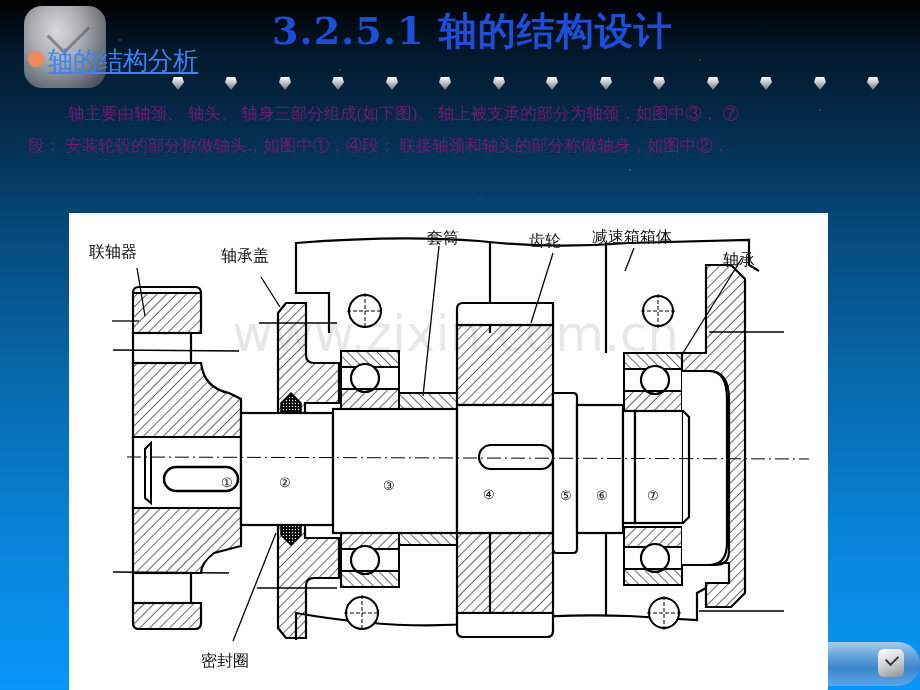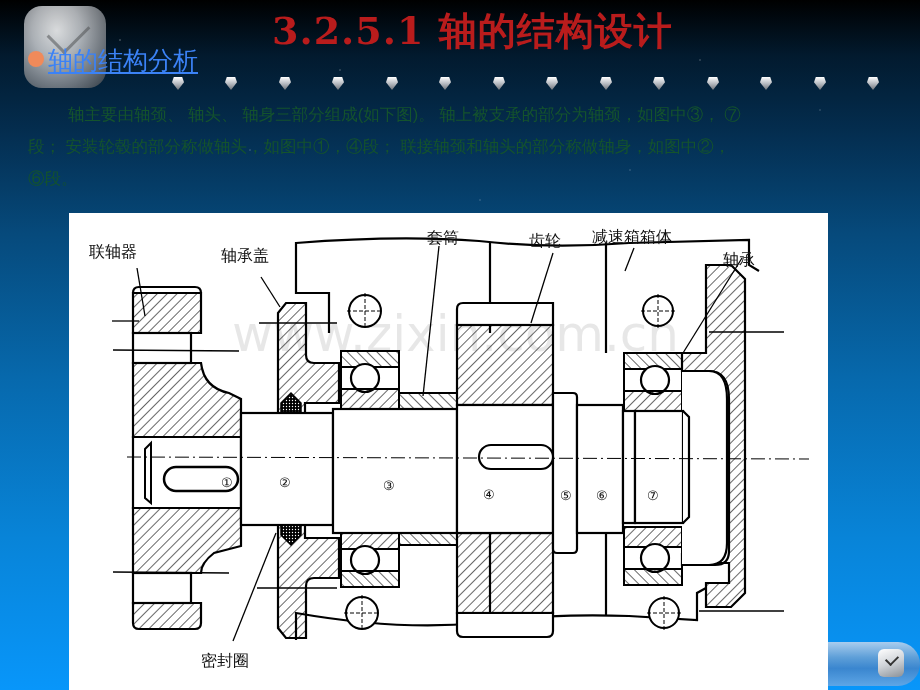--- a/index.html
+++ b/index.html
@@ -26,38 +26,38 @@
     background: radial-gradient(ellipse at 40% 30%, #ffffff 0%, #c9ccd0 35%, #7d8288 70%, #3b4046 100%);
     opacity:.85;
   }
   .logo-cube::after {
     content:""; position:absolute; left:26px; top:14px; width:34px; height:22px;
     border-left:3px solid #555; border-bottom:3px solid #555; transform:rotate(-45deg);
     opacity:.5;
   }
   .title {
     position:absolute; left:272px; top:6px; font-size:38px; font-weight:bold;
-    color:#b91c1c; letter-spacing:1px; white-space:nowrap;
+    color:#1d4ed8; letter-spacing:1px; white-space:nowrap;
   }
   .subtitle {
     position:absolute; left:28px; top:44px; font-size:25px; color:#3b82f6;
     font-family: "DejaVu Sans", "Liberation Sans", sans-serif; white-space:nowrap;
   }
   .subtitle .bullet { display:inline-block; width:16px; height:16px; border-radius:50%; background:#f08a5a; margin-right:4px; vertical-align:2px; }
   .subtitle .link { text-decoration:underline; text-underline-offset:3px; cursor:pointer; }
   .gem-row { position:absolute; left:172px; top:77px; width:720px; height:16px; }
   .gem {
     position:absolute; top:0; width:12px; height:13px;
     background: linear-gradient(180deg, #ffffff 0%, #b8bcc2 50%, #6f747b 100%);
     clip-path: polygon(15% 0, 85% 0, 100% 40%, 50% 100%, 0 40%);
   }
   .body-text {
     position:absolute; left:28px; top:98px; width:880px;
-    font-family: Liberation Sans, sans-serif;
-    font-size:16.5px; line-height:32px; color:#14532d;
+    font-family: Liberation Serif, serif;
+    font-size:16.5px; line-height:32px; color:#701a75;
   }
   .body-text p { margin:0; }
   .body-text .indent { padding-left:40px; }
   .diagram {
     position:absolute; left:69px; top:213px; width:759px; height:477px; background:#ffffff;
   }
   .diagram svg { position:absolute; left:0; top:0; }
   .lbl { font-family:"DejaVu Sans", "Liberation Sans", sans-serif; font-size:16px; fill:#111; }
   .num { font-family:"DejaVu Serif", "Liberation Serif", serif; font-size:13px; fill:#111; }
   .watermark { font-family:"DejaVu Sans", "Liberation Sans", sans-serif; font-size:50px; fill:#000; opacity:.09; }
@@ -101,21 +101,20 @@
   <span class="gem" style="left:481px"></span>
   <span class="gem" style="left:535px"></span>
   <span class="gem" style="left:588px"></span>
   <span class="gem" style="left:642px"></span>
   <span class="gem" style="left:695px"></span>
 </div>
 
 <div class="body-text">
   <p class="indent">轴主要由轴颈、 轴头、 轴身三部分组成(如下图)。 轴上被支承的部分为轴颈，如图中③， ⑦</p>
   <p>段； 安装轮毂的部分称做轴头，如图中①，④段； 联接轴颈和轴头的部分称做轴身，如图中②，</p>
-  <p>⑥段。</p>
 </div>
 
 <div class="diagram">
   <svg width="759" height="477" viewBox="0 0 759 477">
     <defs>
       <pattern id="hatchR" width="7" height="7" patternUnits="userSpaceOnUse" patternTransform="rotate(45)">
         <line x1="0" y1="0" x2="0" y2="7" stroke="#000" stroke-width="1.2"></line>
       </pattern>
       <pattern id="hatchL" width="7" height="7" patternUnits="userSpaceOnUse" patternTransform="rotate(-45)">
         <line x1="0" y1="0" x2="0" y2="7" stroke="#000" stroke-width="1.2"></line>

